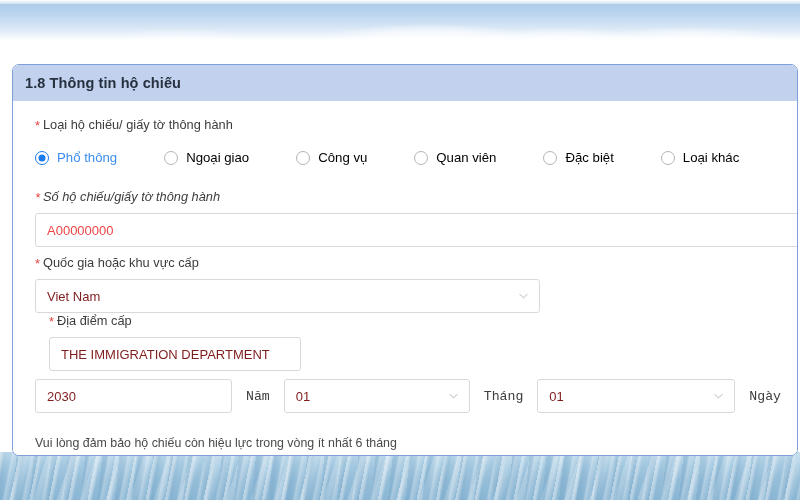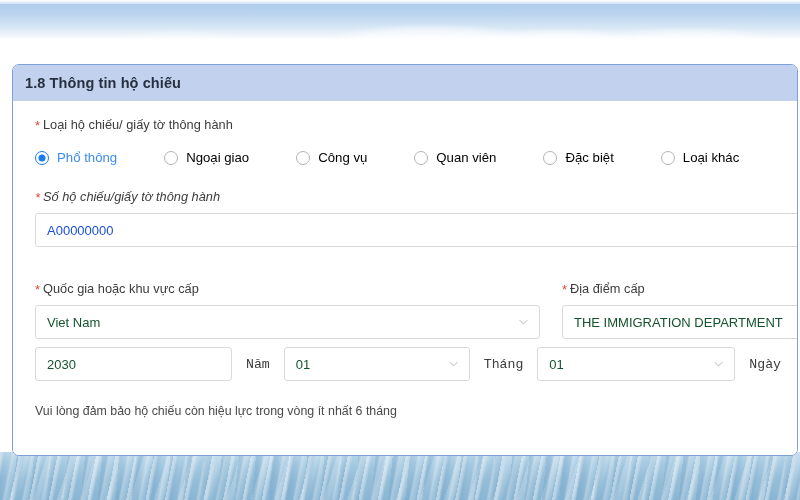--- a/index.html
+++ b/index.html
@@ -162,39 +162,39 @@
   .radio-label {
     font-size: 13.2px;
     color: #000000;
     white-space: nowrap;
   }
   .radio-item.selected .radio-label {
     color: #3c8ef0;
   }
 
   .gap-24 { margin-top: 24px; font-style: italic; }
-  .gap-22 { margin-top: 34px; }
+  .gap-22 { margin-top: 8px; flex-direction: column; }
 
   .input-box {
     height: 34px;
     border: 1px solid #d9d9d9;
     border-radius: 3px;
     background: #ffffff;
     display: flex;
     align-items: center;
     padding: 0 11px;
     margin-top: 8px;
   }
   .input-text {
     font-size: 13px;
-    color: #1d4ed8;
+    color: #ef4444;
     white-space: nowrap;
     overflow: hidden;
   }
-  .input-text.filled { color: #14532d; }
+  .input-text.filled { color: #7f1d1d; }
 
   .select-box { position: relative; padding-right: 30px; }
   .chev {
     position: absolute;
     right: 10px;
     top: 50%;
     transform: translateY(-50%);
     width: 11px; height: 11px;
   }
   .chev svg { display: block; }

